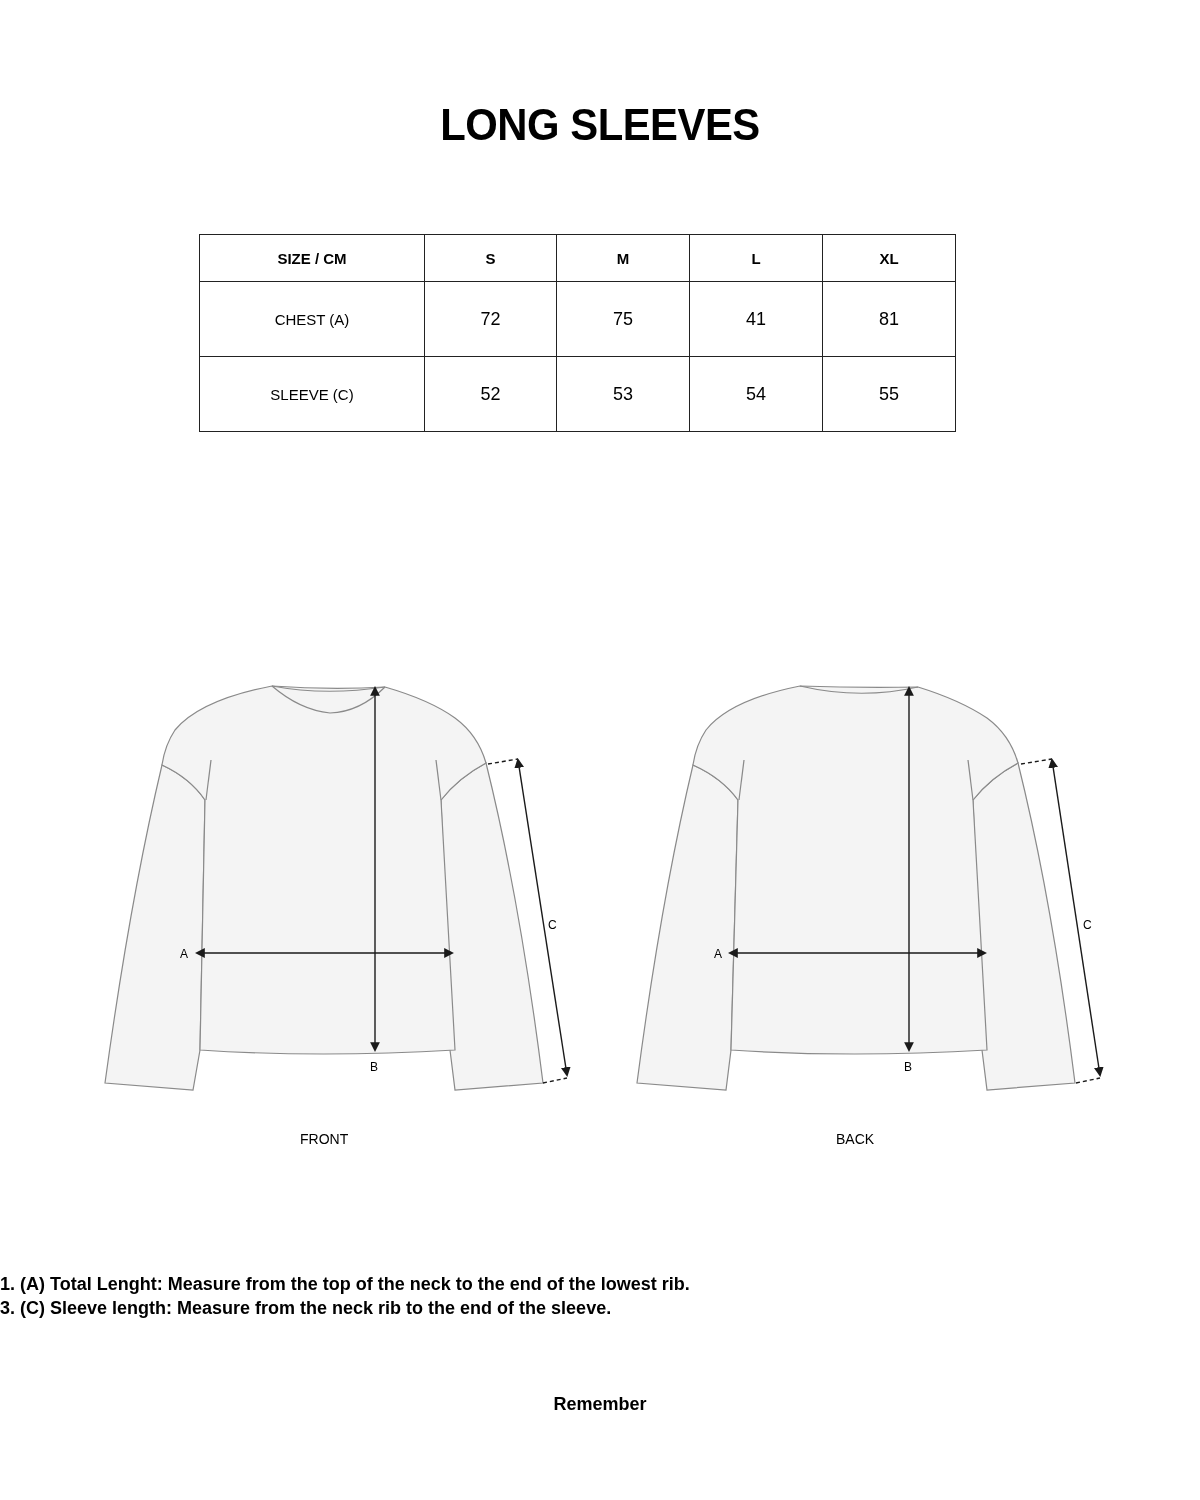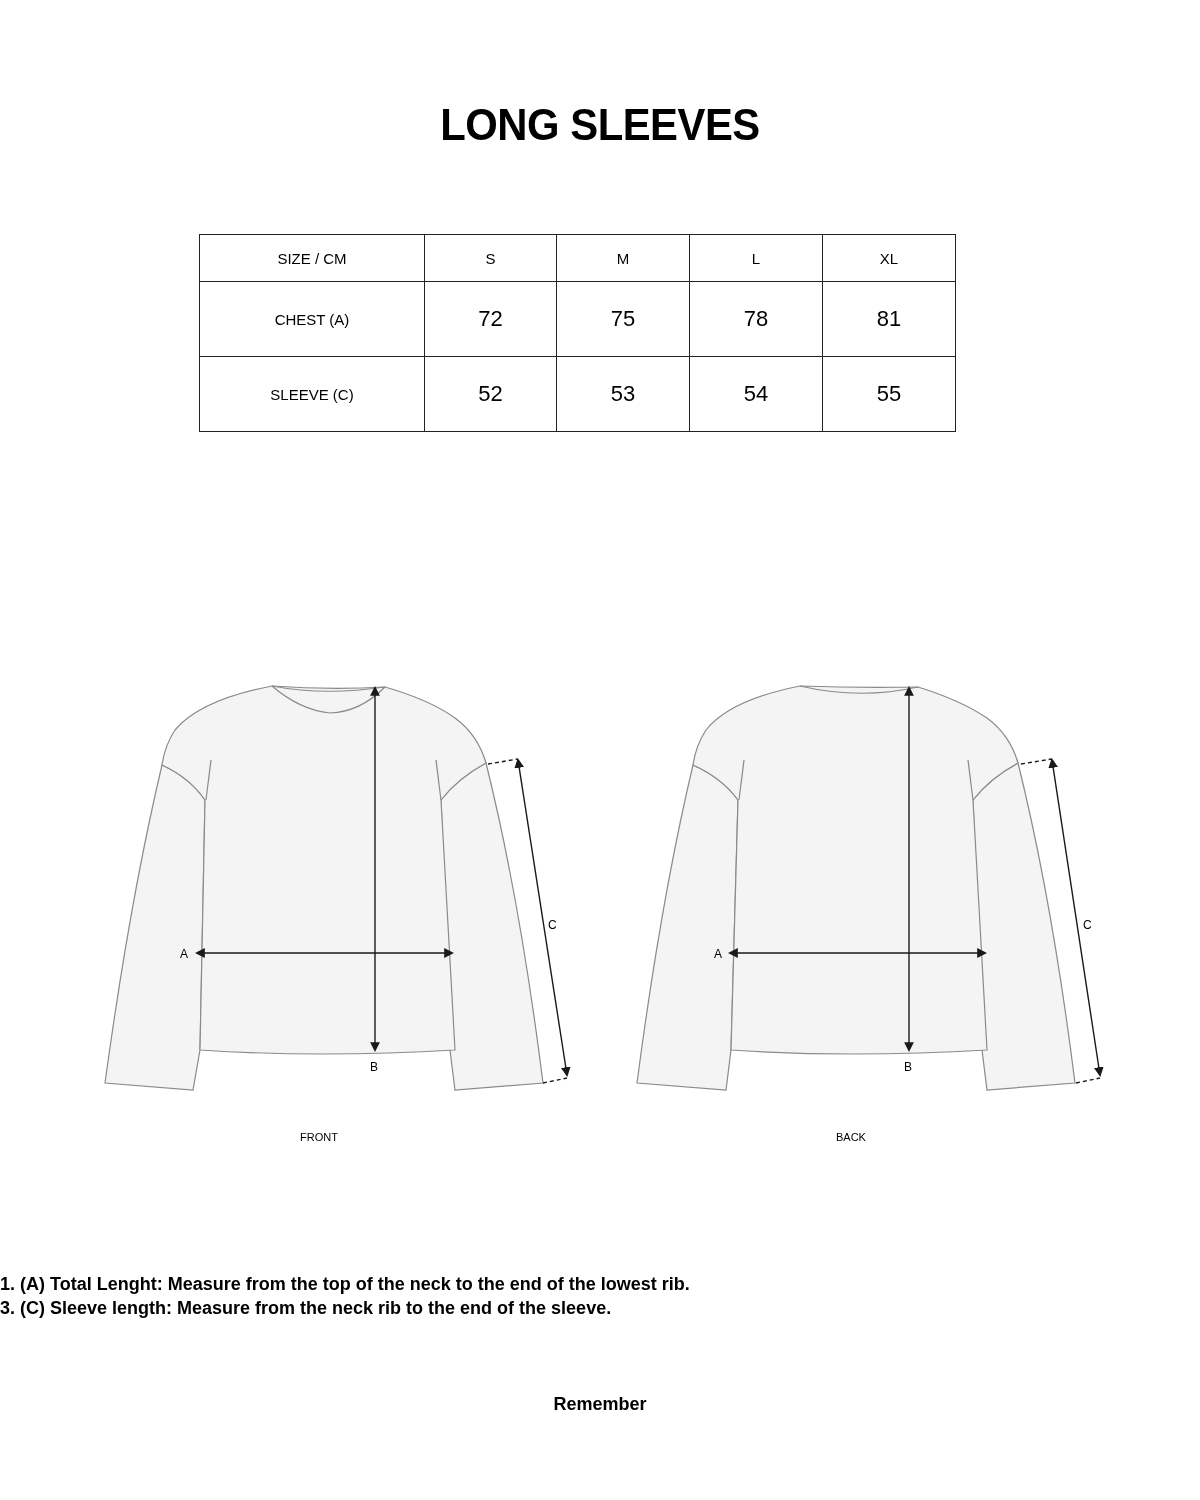--- a/index.html
+++ b/index.html
@@ -1,24 +1,24 @@
 <!DOCTYPE html>
 <html><head>
 <meta charset="utf-8">
 <style>
   html, body { margin:0; padding:0; background:#ffffff; }
   body { width:1200px; height:1500px; position:relative; font-family:"Liberation Sans", sans-serif; color:#000; overflow:hidden; }
   .title { position:absolute; top:100px; left:0; width:1200px; text-align:center; font-size:44px; font-weight:bold; letter-spacing:-0.5px; transform:scaleX(0.95); }
   table.size-table { position:absolute; left:199px; top:234px; border-collapse:collapse; }
   table.size-table td { border:1.5px solid #222; text-align:center; padding:0; }
-  td.hdr { font-size:15px; font-weight:normal; height:46px; }
+  td.hdr { font-size:15px; font-weight:bold; height:46px; }
   td.rowlabel { font-size:15px; font-weight:normal; }
-  td.val { font-size:22px; }
+  td.val { font-size:18px; }
   .diagram { position:absolute; left:0; top:660px; width:1200px; height:450px; }
-  .view-label { position:absolute; font-size:11px; top:1131px; }
+  .view-label { position:absolute; font-size:14px; top:1131px; }
   .notes { position:absolute; top:1272px; left:0; width:1200px; font-size:18px; font-weight:bold; line-height:24px; }
   .remember { position:absolute; top:1392px; left:0; width:1200px; text-align:center; font-size:18px; font-weight:bold; line-height:24px; }
 </style>
 </head>
 <body>
 
 <div class="title">LONG SLEEVES</div>
 
 <table class="size-table">
   <tbody>
@@ -26,21 +26,21 @@
     <td class="hdr" style="width:224px">SIZE / CM</td>
     <td class="hdr" style="width:131px">S</td>
     <td class="hdr" style="width:132px">M</td>
     <td class="hdr" style="width:132px">L</td>
     <td class="hdr" style="width:132px">XL</td>
   </tr>
   <tr style="height:75px">
     <td class="rowlabel">CHEST (A)</td>
     <td class="val">72</td>
     <td class="val">75</td>
-    <td class="val">78</td>
+    <td class="val">41</td>
     <td class="val">81</td>
   </tr>
   <tr style="height:75px">
     <td class="rowlabel">SLEEVE (C)</td>
     <td class="val">52</td>
     <td class="val">53</td>
     <td class="val">54</td>
     <td class="val">55</td>
   </tr>
 </tbody>

